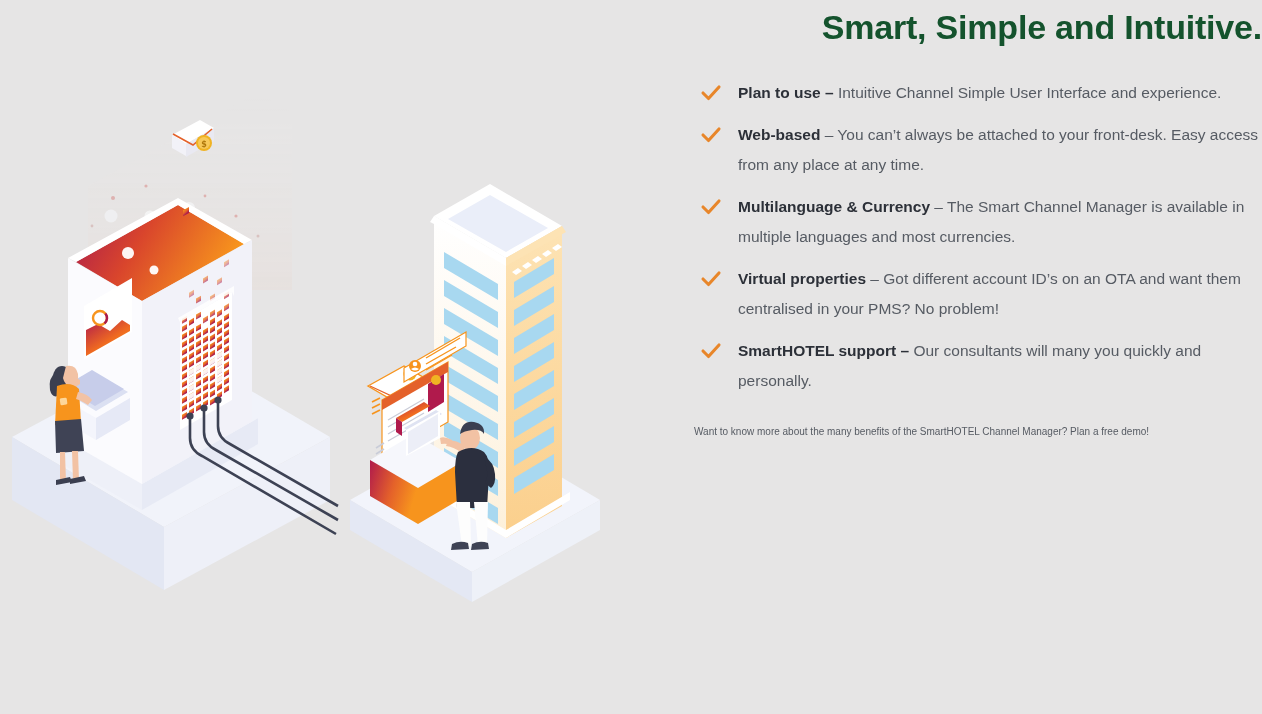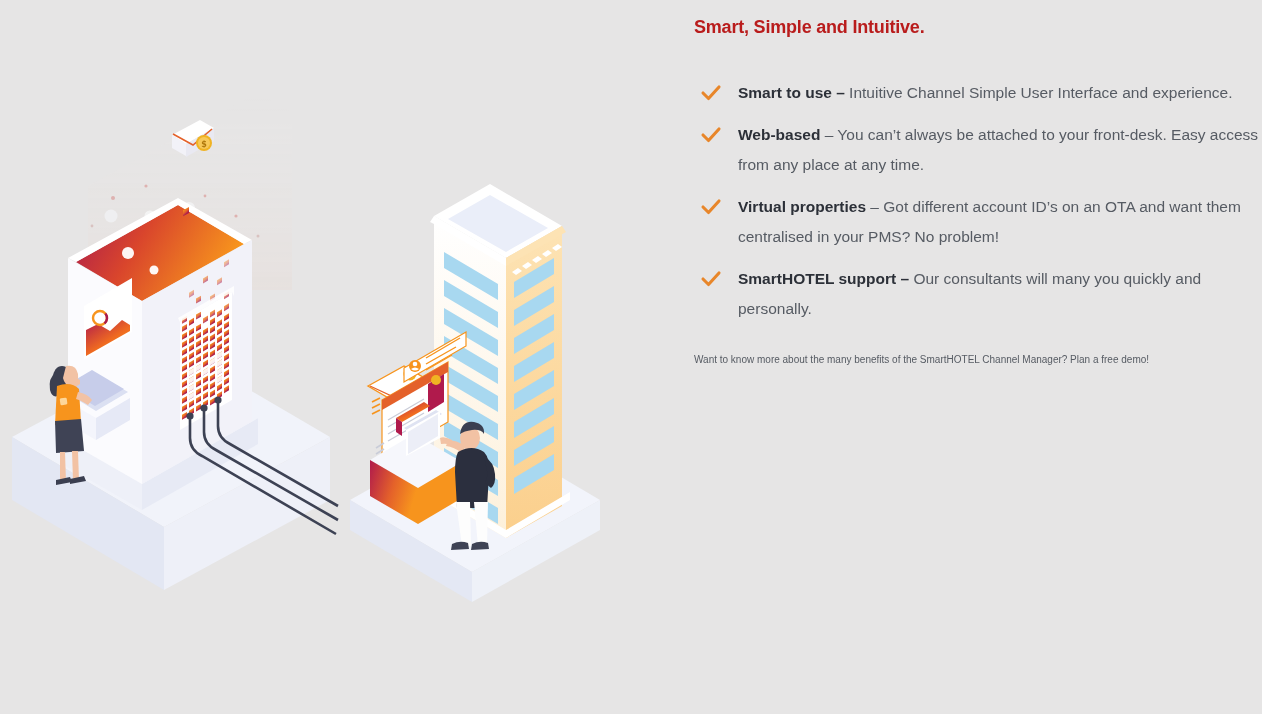--- a/index.html
+++ b/index.html
@@ -33,27 +33,28 @@
     display: block;
   }
 
   
   .content-pane {
     position: relative;
     flex: 1 1 auto;
     padding: 6px 0 0 4px;
   }
   .headline {
-    font-size: 18px;
+    font-size: 34px;
     font-weight: bold;
-    color: #b91c1c;
+    color: #14532d;
     letter-spacing: -0.2px;
     margin: 0;
     padding: 4px 0 0 0;
     line-height: 34px;
+    text-align: right;
   }
   .intro {
     font-size: 15.5px;
     color: #565b63;
     line-height: 32px;
     margin: 22px 0 0 0;
     max-width: 535px;
   }
   .benefits {
     list-style: none;
@@ -473,29 +474,37 @@
     <h1 class="headline">Smart, Simple and Intuitive.</h1>
 
 
     <ul class="benefits">
       <li class="benefit">
         <span class="check">
           <svg width="22" height="22" viewBox="0 0 22 22">
               <path d="M3 11 L8.5 16.5 L19 5" fill="none" stroke="#e8862a" stroke-width="3.1" stroke-linecap="round" stroke-linejoin="round"></path>
             </svg>
         </span>
-        <span class="term">Smart to use –</span><span class="desc"> Intuitive Channel Simple User Interface and experience.</span>
+        <span class="term">Plan to use –</span><span class="desc"> Intuitive Channel Simple User Interface and experience.</span>
       </li>
       <li class="benefit">
         <span class="check">
           <svg width="22" height="22" viewBox="0 0 22 22">
               <path d="M3 11 L8.5 16.5 L19 5" fill="none" stroke="#e8862a" stroke-width="3.1" stroke-linecap="round" stroke-linejoin="round"></path>
             </svg>
         </span>
         <span class="term">Web-based</span><span class="desc"> – You can’t always be attached to your front-desk. Easy access from any place at any time.</span>
+      </li>
+      <li class="benefit">
+        <span class="check">
+          <svg width="22" height="22" viewBox="0 0 22 22">
+              <path d="M3 11 L8.5 16.5 L19 5" fill="none" stroke="#e8862a" stroke-width="3.1" stroke-linecap="round" stroke-linejoin="round"></path>
+            </svg>
+        </span>
+        <span class="term">Multilanguage &amp; Currency</span><span class="desc"> – The Smart Channel Manager is available in multiple languages and most currencies.</span>
       </li>
       <li class="benefit">
         <span class="check">
           <svg width="22" height="22" viewBox="0 0 22 22">
               <path d="M3 11 L8.5 16.5 L19 5" fill="none" stroke="#e8862a" stroke-width="3.1" stroke-linecap="round" stroke-linejoin="round"></path>
             </svg>
         </span>
         <span class="term">Virtual properties</span><span class="desc"> – Got different account ID’s on an OTA and want them centralised in your PMS? No problem!</span>
       </li>
       <li class="benefit">

